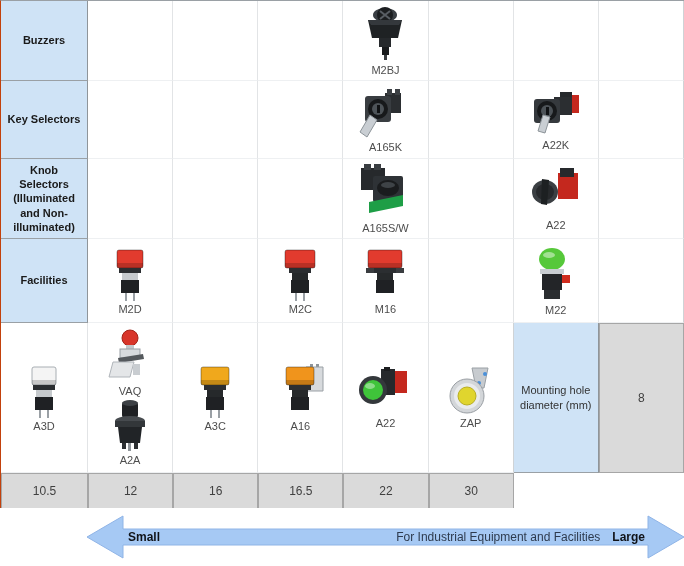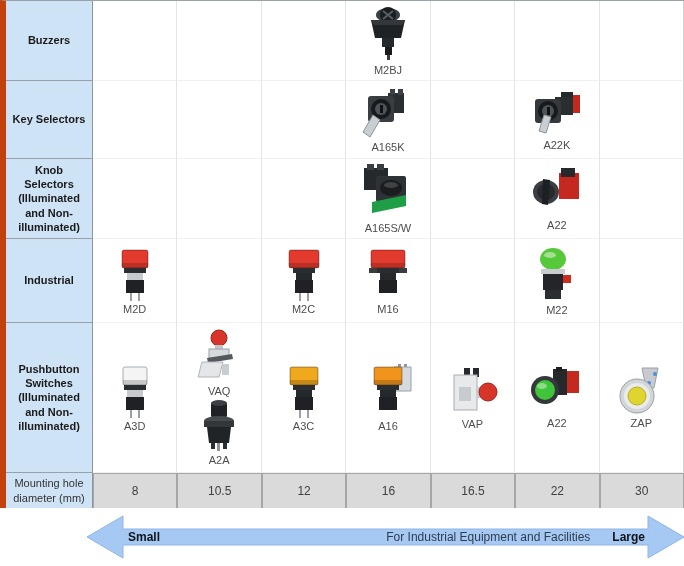--- a/index.html
+++ b/index.html
@@ -3,21 +3,21 @@
 <meta charset="utf-8">
 <style>
   html,body{margin:0;padding:0;background:#fff;}
   body{width:684px;height:566px;font-family:"Liberation Sans",sans-serif;overflow:hidden;}
   .stage{position:relative;width:684px;height:566px;background:#fff;}
   .grid{
     display:grid;
     grid-template-columns:87px repeat(7,1fr);
     grid-template-rows:80px 78px 80px 84px 150px 36px;
     width:684px;box-sizing:border-box;
-    border-top:1px solid #9aa0a5;border-left:6px solid #c2410c;
+    border-top:1px solid #9aa0a5;border-left:1px solid #c2410c;
   }
   .grid > div{box-sizing:border-box;}
   .cat{
     background:#cfe3f6;border-right:1px solid #8f959a;border-bottom:1px solid #9aa0a5;
     display:flex;align-items:center;justify-content:center;text-align:center;
     font-weight:bold;font-size:11px;color:#1a1a1a;line-height:1.3;padding:2px 4px;
   }
   .cat.normal{font-weight:normal;color:#333;}
   .cell{
     background:#fff;border-right:1px solid #e2e4e6;border-bottom:1px solid #eef0f2;
@@ -28,21 +28,21 @@
   .product{display:flex;flex-direction:column;align-items:center;}
   .product svg{display:block;}
   .model{font-size:11px;color:#4d4d4d;margin-top:0px;white-space:nowrap;}
   .dia{
     background:#dadada;border:1px solid #a6a6a6;
     display:flex;align-items:center;justify-content:center;
     font-size:12px;color:#404040;
   }
   .footer{position:absolute;left:0;top:508px;width:684px;height:58px;background:#fff;}
   .arrow-svg{position:absolute;left:87px;top:6px;}
-  .atext{position:absolute;top:22px;font-size:12px;color:#2e3b4e;display:flex;gap:22px;white-space:nowrap;}
+  .atext{position:absolute;top:22px;font-size:12px;color:#2e3b4e;display:flex;gap:12px;white-space:nowrap;}
   .atext b{color:#101318;font-weight:bold;}
   .atext-left{left:128px;}
   .atext-right{right:39px;margin-left:16px;}
 </style>
 </head>
 <body>
 
 <div class="stage">
   <div class="grid" id="grid">
       <div class="cat">Buzzers</div>
@@ -128,21 +128,21 @@
             <rect x="32" y="6" width="20" height="26" fill="#c4281e"></rect>
             <rect x="34" y="1" width="14" height="9" fill="#26292c"></rect>
             <ellipse cx="19" cy="25" rx="13" ry="12" fill="#3b3f43"></ellipse>
             <ellipse cx="19" cy="25" rx="9" ry="8" fill="#27292c"></ellipse>
             <polygon points="16,12 23,13 21,38 15,37" fill="#1d2022"></polygon>
           </svg>
           <span class="model">A22</span>
         </div>
       </div>
       <div class="cell last"></div>
-      <div class="cat">Industrial</div>
+      <div class="cat">Facilities</div>
       <div class="cell">
         <div class="product">
           <svg width="60" height="56" viewBox="0 0 60 56" xmlns="http://www.w3.org/2000/svg">
             <rect x="17" y="3" width="26" height="18" fill="#e23b2e" rx="2" stroke="rgba(0,0,0,0.35)"></rect>
             <rect x="17" y="16" width="26" height="5" fill="rgba(0,0,0,0.18)"></rect>
             <rect x="19" y="21" width="22" height="5" fill="#2b2e31"></rect>
             <rect x="22" y="26" width="16" height="7" fill="#c6cacd"></rect>
             <rect x="21" y="33" width="18" height="13" fill="#1f2124"></rect>
             <rect x="25" y="46" width="2" height="8" fill="#9aa0a5"></rect>
             <rect x="33" y="46" width="2" height="8" fill="#9aa0a5"></rect>
@@ -186,21 +186,20 @@
             <ellipse cx="23" cy="9" rx="6" ry="3" fill="rgba(255,255,255,0.45)"></ellipse>
             <rect x="14" y="23" width="24" height="5" fill="#c9cdd1"></rect>
             <rect x="16" y="28" width="20" height="16" fill="#232528"></rect>
             <rect x="36" y="29" width="8" height="8" fill="#d02c1e"></rect>
             <rect x="18" y="44" width="16" height="9" fill="#2b2e31"></rect>
           </svg>
           <span class="model">M22</span>
         </div>
       </div>
       <div class="cell last"></div>
-      <div class="cat">Pushbutton Switches (Illuminated and Non-illuminated)</div>
       <div class="cell">
         <div class="product">
           <svg width="60" height="56" viewBox="0 0 60 56" xmlns="http://www.w3.org/2000/svg">
             <rect x="18" y="3" width="24" height="18" fill="#f4f4f4" rx="2" stroke="#a8aeb3"></rect>
             <rect x="18" y="16" width="24" height="5" fill="rgba(0,0,0,0.18)"></rect>
             <rect x="19" y="21" width="22" height="5" fill="#2b2e31"></rect>
             <rect x="22" y="26" width="16" height="7" fill="#c6cacd"></rect>
             <rect x="21" y="33" width="18" height="13" fill="#1f2124"></rect>
             <rect x="25" y="46" width="2" height="8" fill="#9aa0a5"></rect>
             <rect x="33" y="46" width="2" height="8" fill="#9aa0a5"></rect>
@@ -254,33 +253,20 @@
             <rect x="40" y="0" width="3" height="6" fill="#8f959a"></rect>
             <rect x="46" y="0" width="3" height="6" fill="#8f959a"></rect>
             <polygon points="36,3 53,3 53,27 36,27" fill="#d7dadd" stroke="#9aa0a5"></polygon>
             <rect x="16" y="3" width="28" height="18" fill="#f0941c" rx="2" stroke="rgba(0,0,0,0.35)"></rect>
             <rect x="16" y="16" width="28" height="5" fill="rgba(0,0,0,0.18)"></rect>
             <rect x="19" y="21" width="22" height="5" fill="#2b2e31"></rect>
             <rect x="22" y="26" width="16" height="7" fill="#26292b"></rect>
             <rect x="21" y="33" width="18" height="13" fill="#1f2124"></rect>
           </svg>
           <span class="model">A16</span>
-        </div>
-      </div>
-      <div class="cell">
-        <div class="product">
-          <svg width="60" height="52" viewBox="0 0 60 52" xmlns="http://www.w3.org/2000/svg">
-            <rect x="22" y="2" width="6" height="9" fill="#26292c"></rect>
-            <rect x="31" y="2" width="6" height="9" fill="#26292c"></rect>
-            <rect x="12" y="9" width="23" height="35" fill="#e7e9eb" stroke="#a8adb2"></rect>
-            <rect x="17" y="21" width="12" height="14" fill="#c7cbce"></rect>
-            <rect x="35" y="21" width="6" height="11" fill="#caced1"></rect>
-            <circle cx="46" cy="26" r="9" fill="#d8352a" stroke="#a32318"></circle>
-          </svg>
-          <span class="model">VAP</span>
         </div>
       </div>
       <div class="cell">
         <div class="product">
           <svg width="60" height="50" viewBox="0 0 60 50" xmlns="http://www.w3.org/2000/svg">
             <rect x="38" y="4" width="14" height="22" fill="#c4281e"></rect>
             <rect x="26" y="2" width="14" height="26" fill="#26292c"></rect>
             <rect x="29" y="0" width="6" height="4" fill="#1b1d1f"></rect>
             <circle cx="18" cy="23" r="14" fill="#34383c"></circle>
             <circle cx="18" cy="23" r="10" fill="#3fc43a"></circle>

